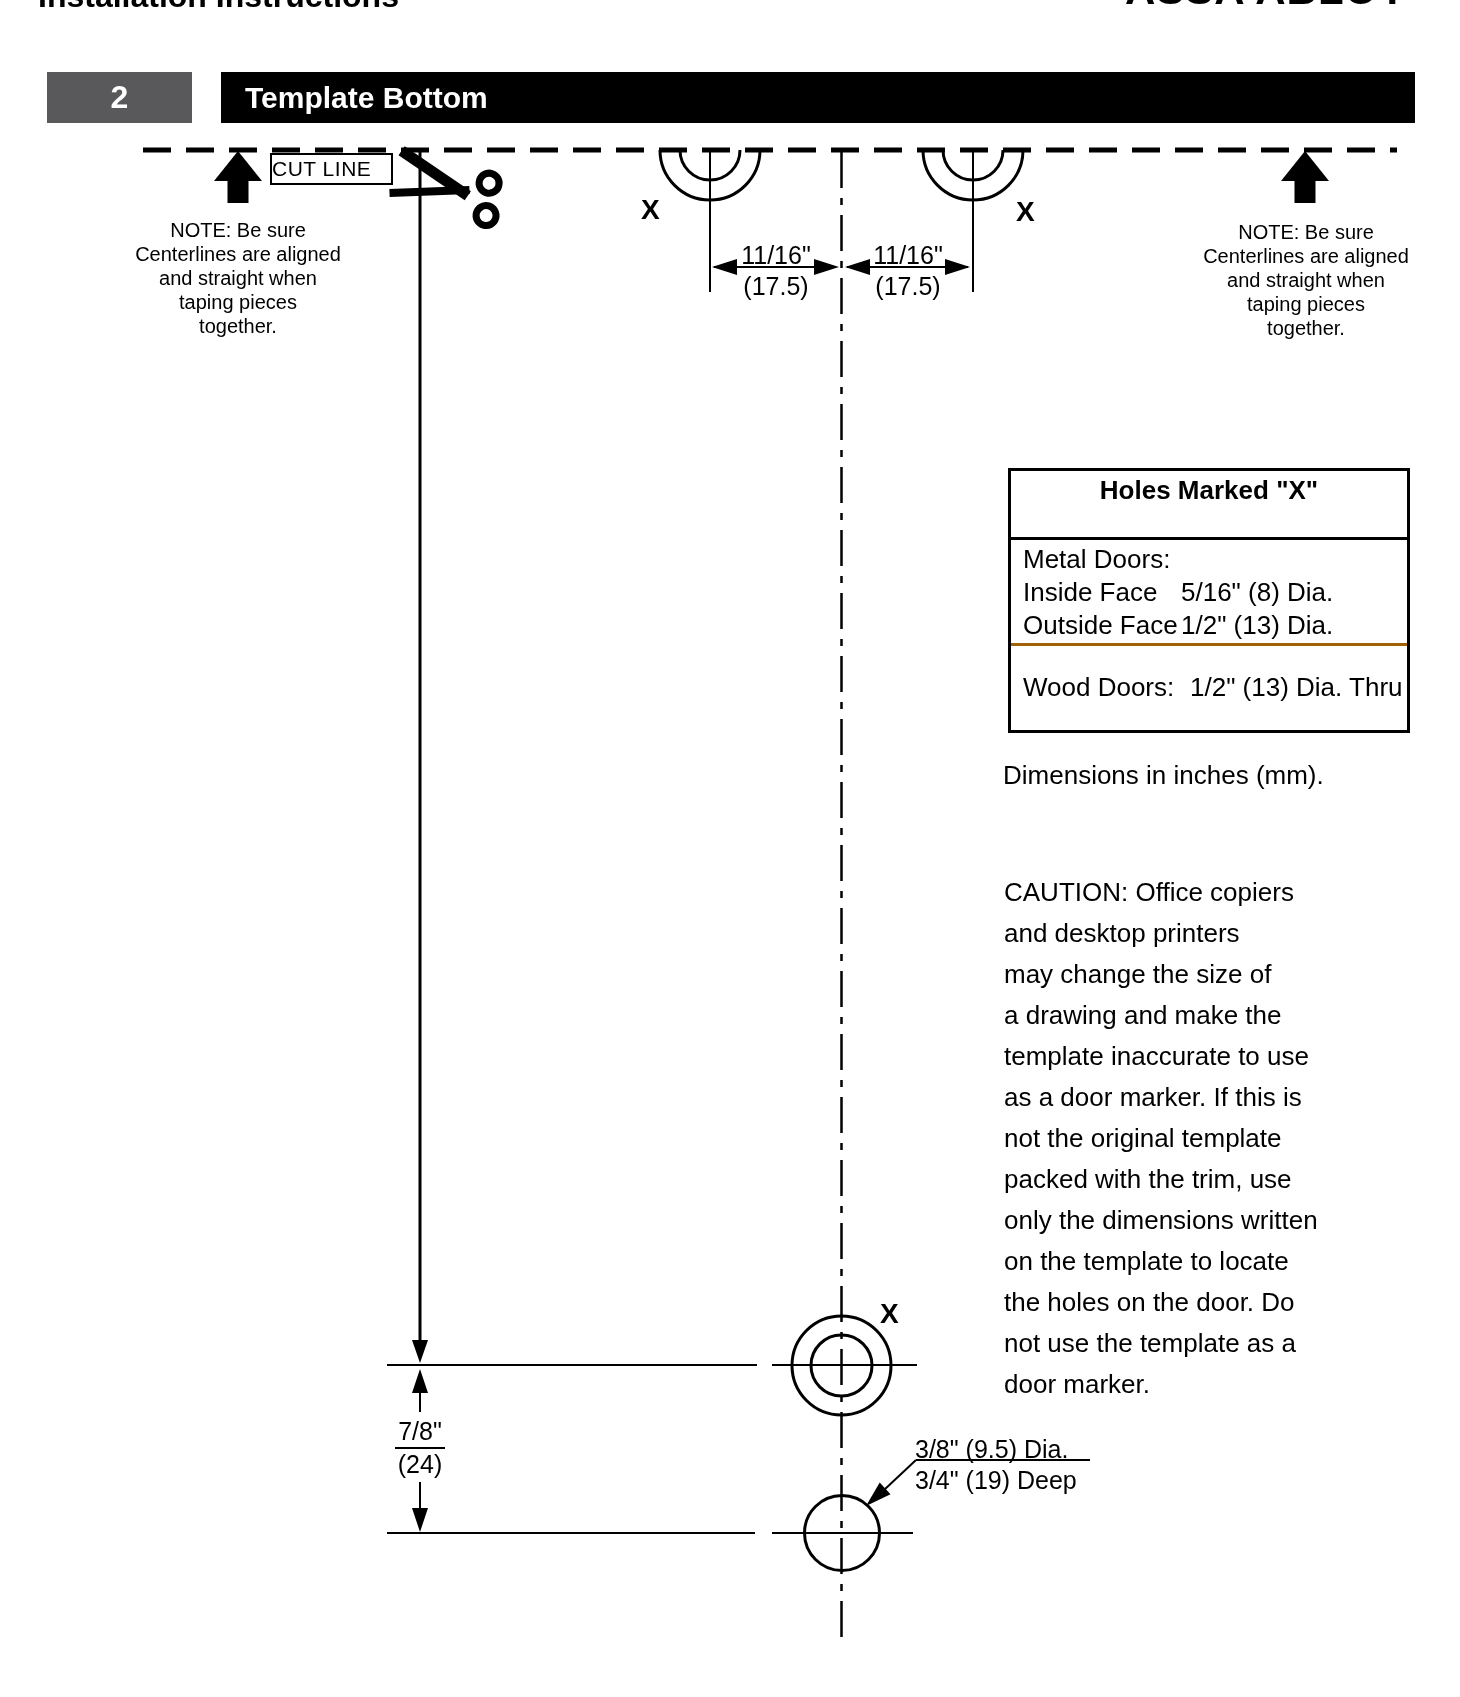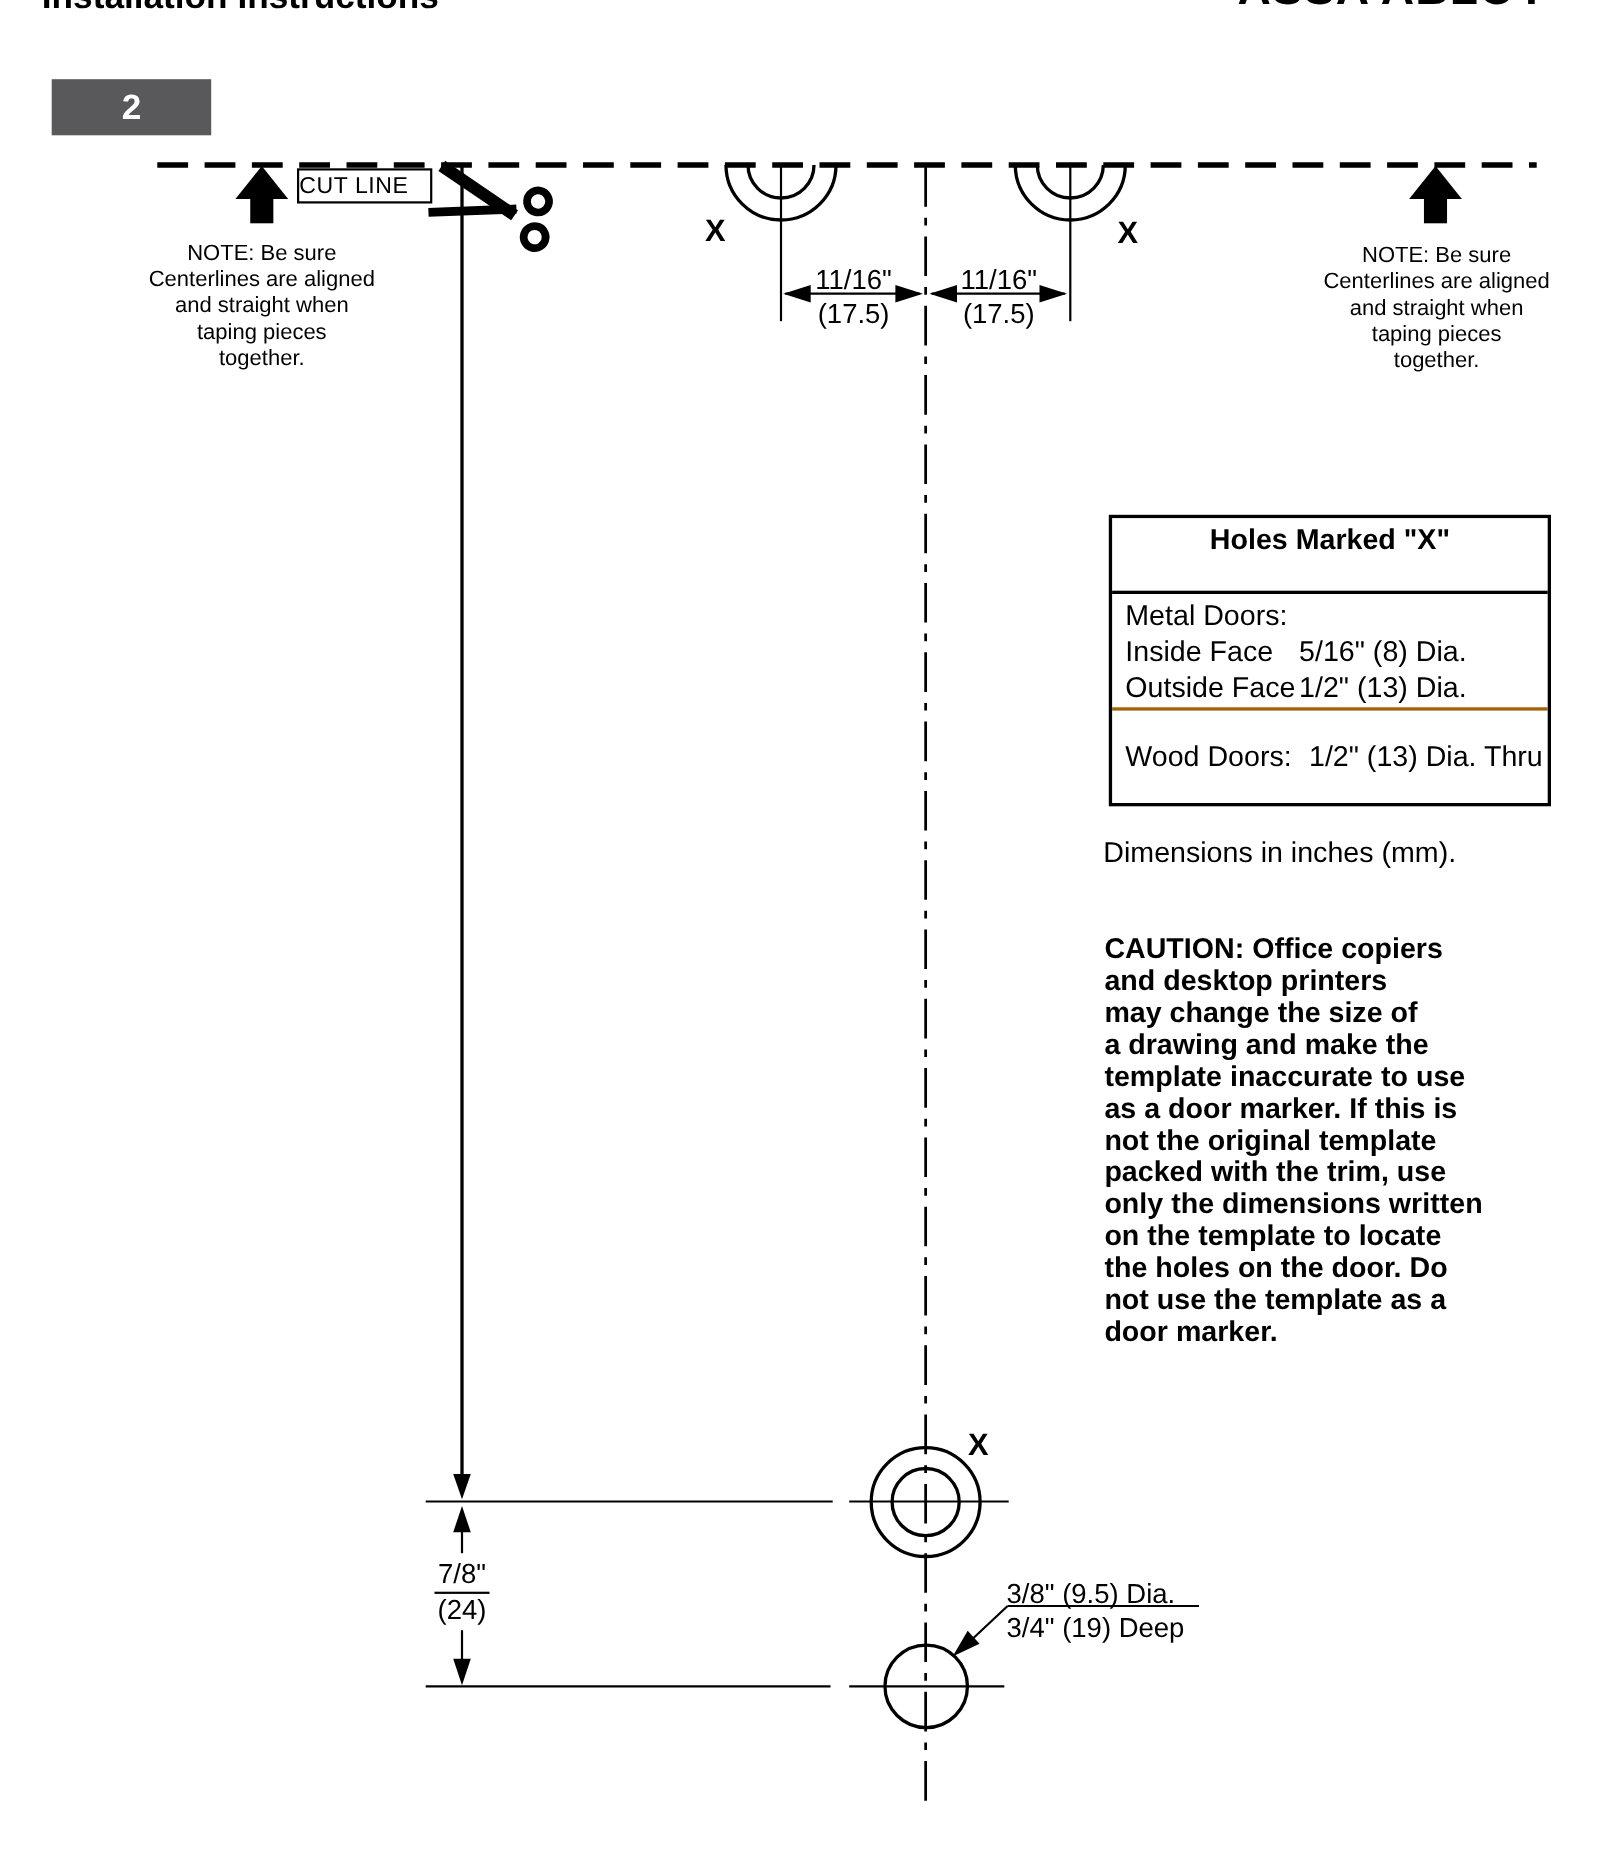--- a/index.html
+++ b/index.html
@@ -31,35 +31,38 @@
   .frac{left:386px;top:1416px;width:68px;text-align:center;font-size:25px;line-height:30px;background:#fff;}
   .frac .num{border-bottom:2px solid #000;display:inline-block;padding:0 3px 1px 3px;}
   .leader-text{font-size:25px;line-height:30px;white-space:nowrap;}
   
   .holes-table{left:1008px;top:468px;width:402px;height:265px;border:3px solid #000;box-sizing:border-box;font-size:26px;}
   .ht-head{height:69px;border-bottom:3px solid #000;text-align:center;font-weight:bold;line-height:34px;padding-top:2px;box-sizing:border-box;}
   .ht-metal{height:106px;border-bottom:3px solid #a16207;box-sizing:border-box;padding:3px 0 0 12px;line-height:33px;}
   .ht-wood{box-sizing:border-box;padding:25px 0 0 12px;line-height:33px;}
   .facecol{display:inline-block;width:158px;}
   .units{left:1003px;top:760px;font-weight:normal;font-size:26px;}
-  .caution{left:1004px;top:848px;width:356px;font-weight:bold;font-size:26px;line-height:29px;white-space:pre-line;}
+  .caution{left:1004px;top:872px;width:356px;font-weight:normal;font-size:26px;line-height:41px;white-space:pre-line;}
 </style>
 </head>
 <body>
 
 <div id="canvas">
 
   <div class="clipwrap" id="frag-left" style="left:38px;width:600px;">
     <span class="frag">Installation Instructions</span>
   </div>
   <div class="clipwrap" id="frag-right" style="left:1125px;width:335px;">
     <span class="frag">ASSA ABLOY</span>
   </div>
 
   <div class="abs step-num">2</div>
+  <div class="abs step-bar">
+    <div class="t">Template Bottom</div>
+  </div>
 
   <svg class="abs" style="left:0;top:0;" width="1460" height="1697" viewBox="0 0 1460 1697">
 
     <line x1="143" y1="150" x2="1397" y2="150" stroke="#000" stroke-width="5" stroke-dasharray="28 15"></line>
 
     <line x1="841.5" y1="152" x2="841.5" y2="1637" stroke="#000" stroke-width="2.5" stroke-dasharray="36 10 7 10"></line>
 
     <line x1="420" y1="150" x2="420" y2="1341" stroke="#000" stroke-width="3"></line>
     <polygon points="420,1363 412,1340 428,1340" fill="#000"></polygon>
 

